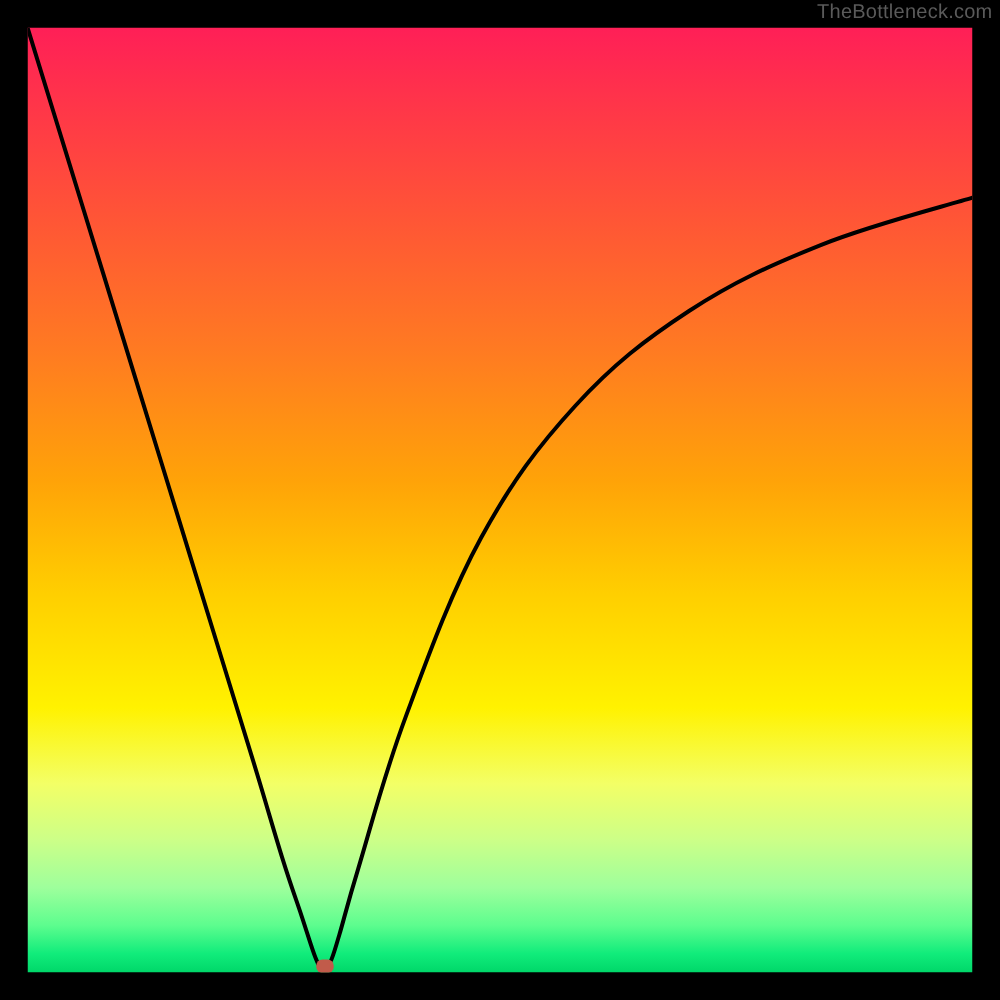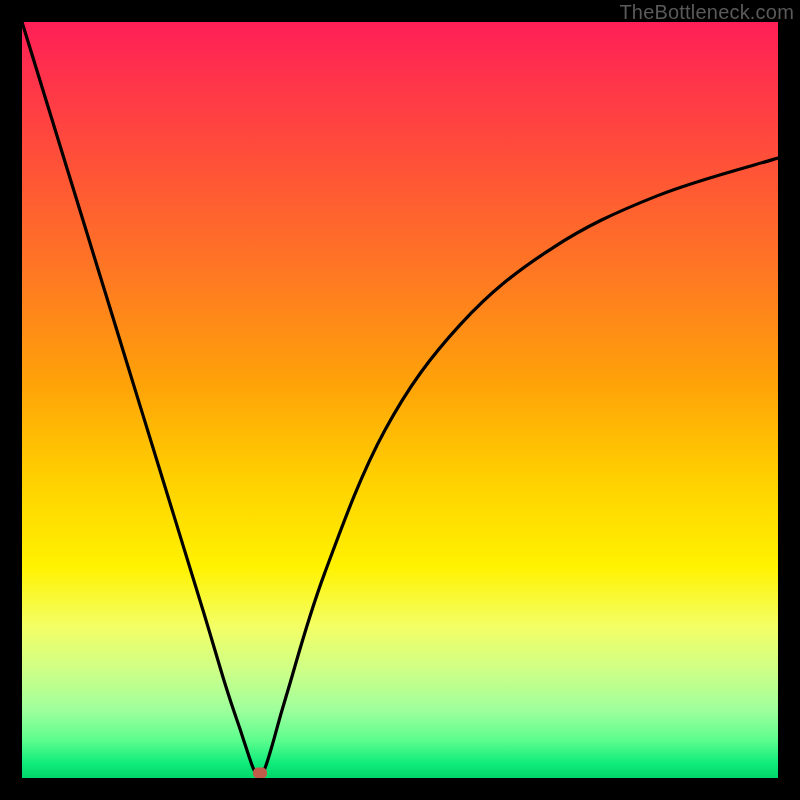--- a/index.html
+++ b/index.html
@@ -71,21 +71,21 @@
     height: 11px;
     border-radius: 5px;
     background: #c15b4a;
     transform: translate(-50%, -50%);
   }
   .watermark {
     position: absolute;
     top: 1px;
     right: 6px;
     color: #5a5a5a;
-    font-size: 20px;
+    font-size: 16px;
     letter-spacing: 0.2px;
     user-select: none;
   }
 </style>
 </head>
 <body>
 
 <div class="watermark">TheBottleneck.com</div>
 
 <div class="frame">

